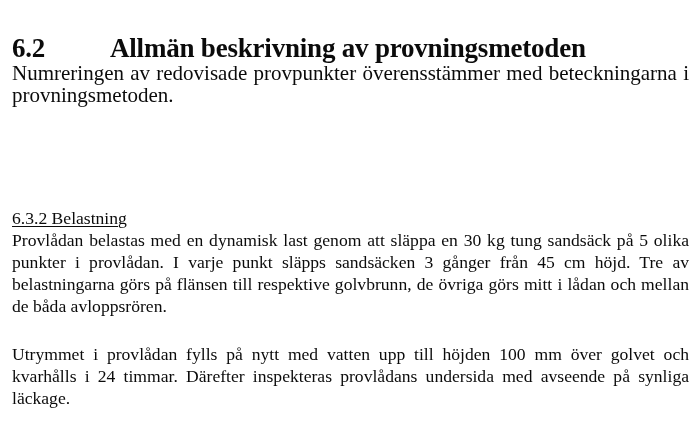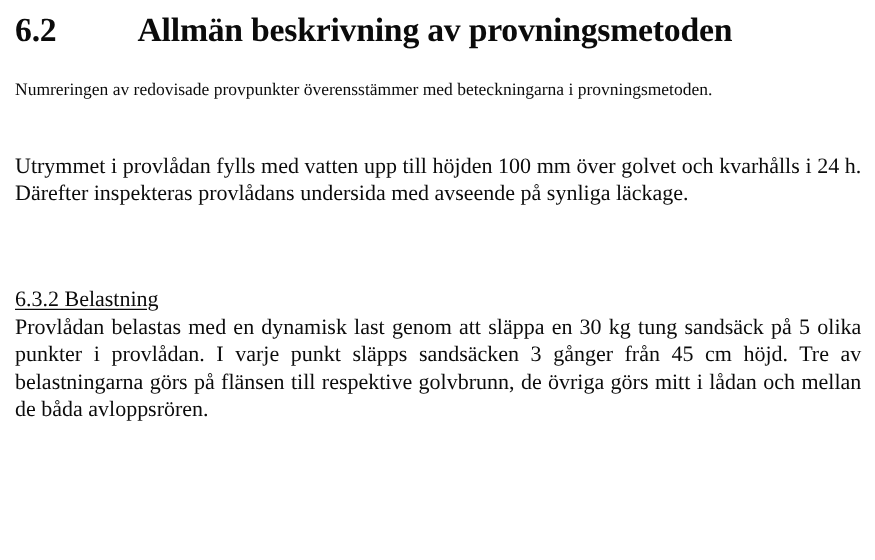--- a/index.html
+++ b/index.html
@@ -37,28 +37,29 @@
     line-height: 32px;
     letter-spacing: -0.2px;
   }
   .heading-number {
     flex: 0 0 auto;
     width: 98px;
   }
   .heading-title {
     flex: 0 0 auto;
     white-space: nowrap;
+    margin-top: 24px;
   }
 
   
   .block {
     position: absolute;
     left: 12px;
     width: 677px;
-    font-size: 14px;
+    font-size: 21px;
     line-height: 22px;
     text-align: justify;
     text-justify: inter-word;
   }
   .block p {
     margin: 0;
   }
   .subheading {
     display: inline-block;
     text-decoration: underline;
@@ -74,44 +75,44 @@
   }
   .sub-body {
     text-align: justify;
     text-justify: inter-word;
     margin: 0;
   }
 
   
   #intro-paragraph { top: 62px; }
   #section-631 { top: 121px; }
-  #section-632 { top: 228px; }
+  #section-632 { top: 207px; }
   #section-633 { top: 343px; }
 </style>
 </head>
 <body>
 
 <div class="page">
 
   <div class="heading">
     <span class="heading-number">6.2</span>
     <span class="heading-title">Allmän beskrivning av provningsmetoden</span>
   </div>
 
   <div class="block" id="intro-paragraph">
     <p>Numreringen av redovisade provpunkter överensstämmer med beteckningarna i provningsmetoden.</p>
   </div>
 
   <div class="sub-block" id="section-631">
-    <p class="sub-body">Utrymmet i provlådan fylls med vatten upp till höjden 100 mm över golvet och kvarhålls i 24 h. Därefter inspekteras provlådans undersida med avseende på synliga läckage.</p>
   </div>
 
   <div class="sub-block" id="section-632">
     <div>
       <span class="subheading">6.3.2 Belastning</span>
     </div>
     <p class="sub-body">Provlådan belastas med en dynamisk last genom att släppa en 30 kg tung sandsäck på 5 olika punkter i provlådan. I varje punkt släpps sandsäcken 3 gånger från 45 cm höjd. Tre av belastningarna görs på flänsen till respektive golvbrunn, de övriga görs mitt i lådan och mellan de båda avloppsrören.</p>
   </div>
 
   <div class="sub-block" id="section-633">
+    <p class="sub-body">Utrymmet i provlådan fylls på nytt med vatten upp till höjden 100 mm över golvet och kvarhålls i 24 timmar. Därefter inspekteras provlådans undersida med avseende på synliga läckage.</p>
   </div>
 
 </div>
 
 </body></html>

